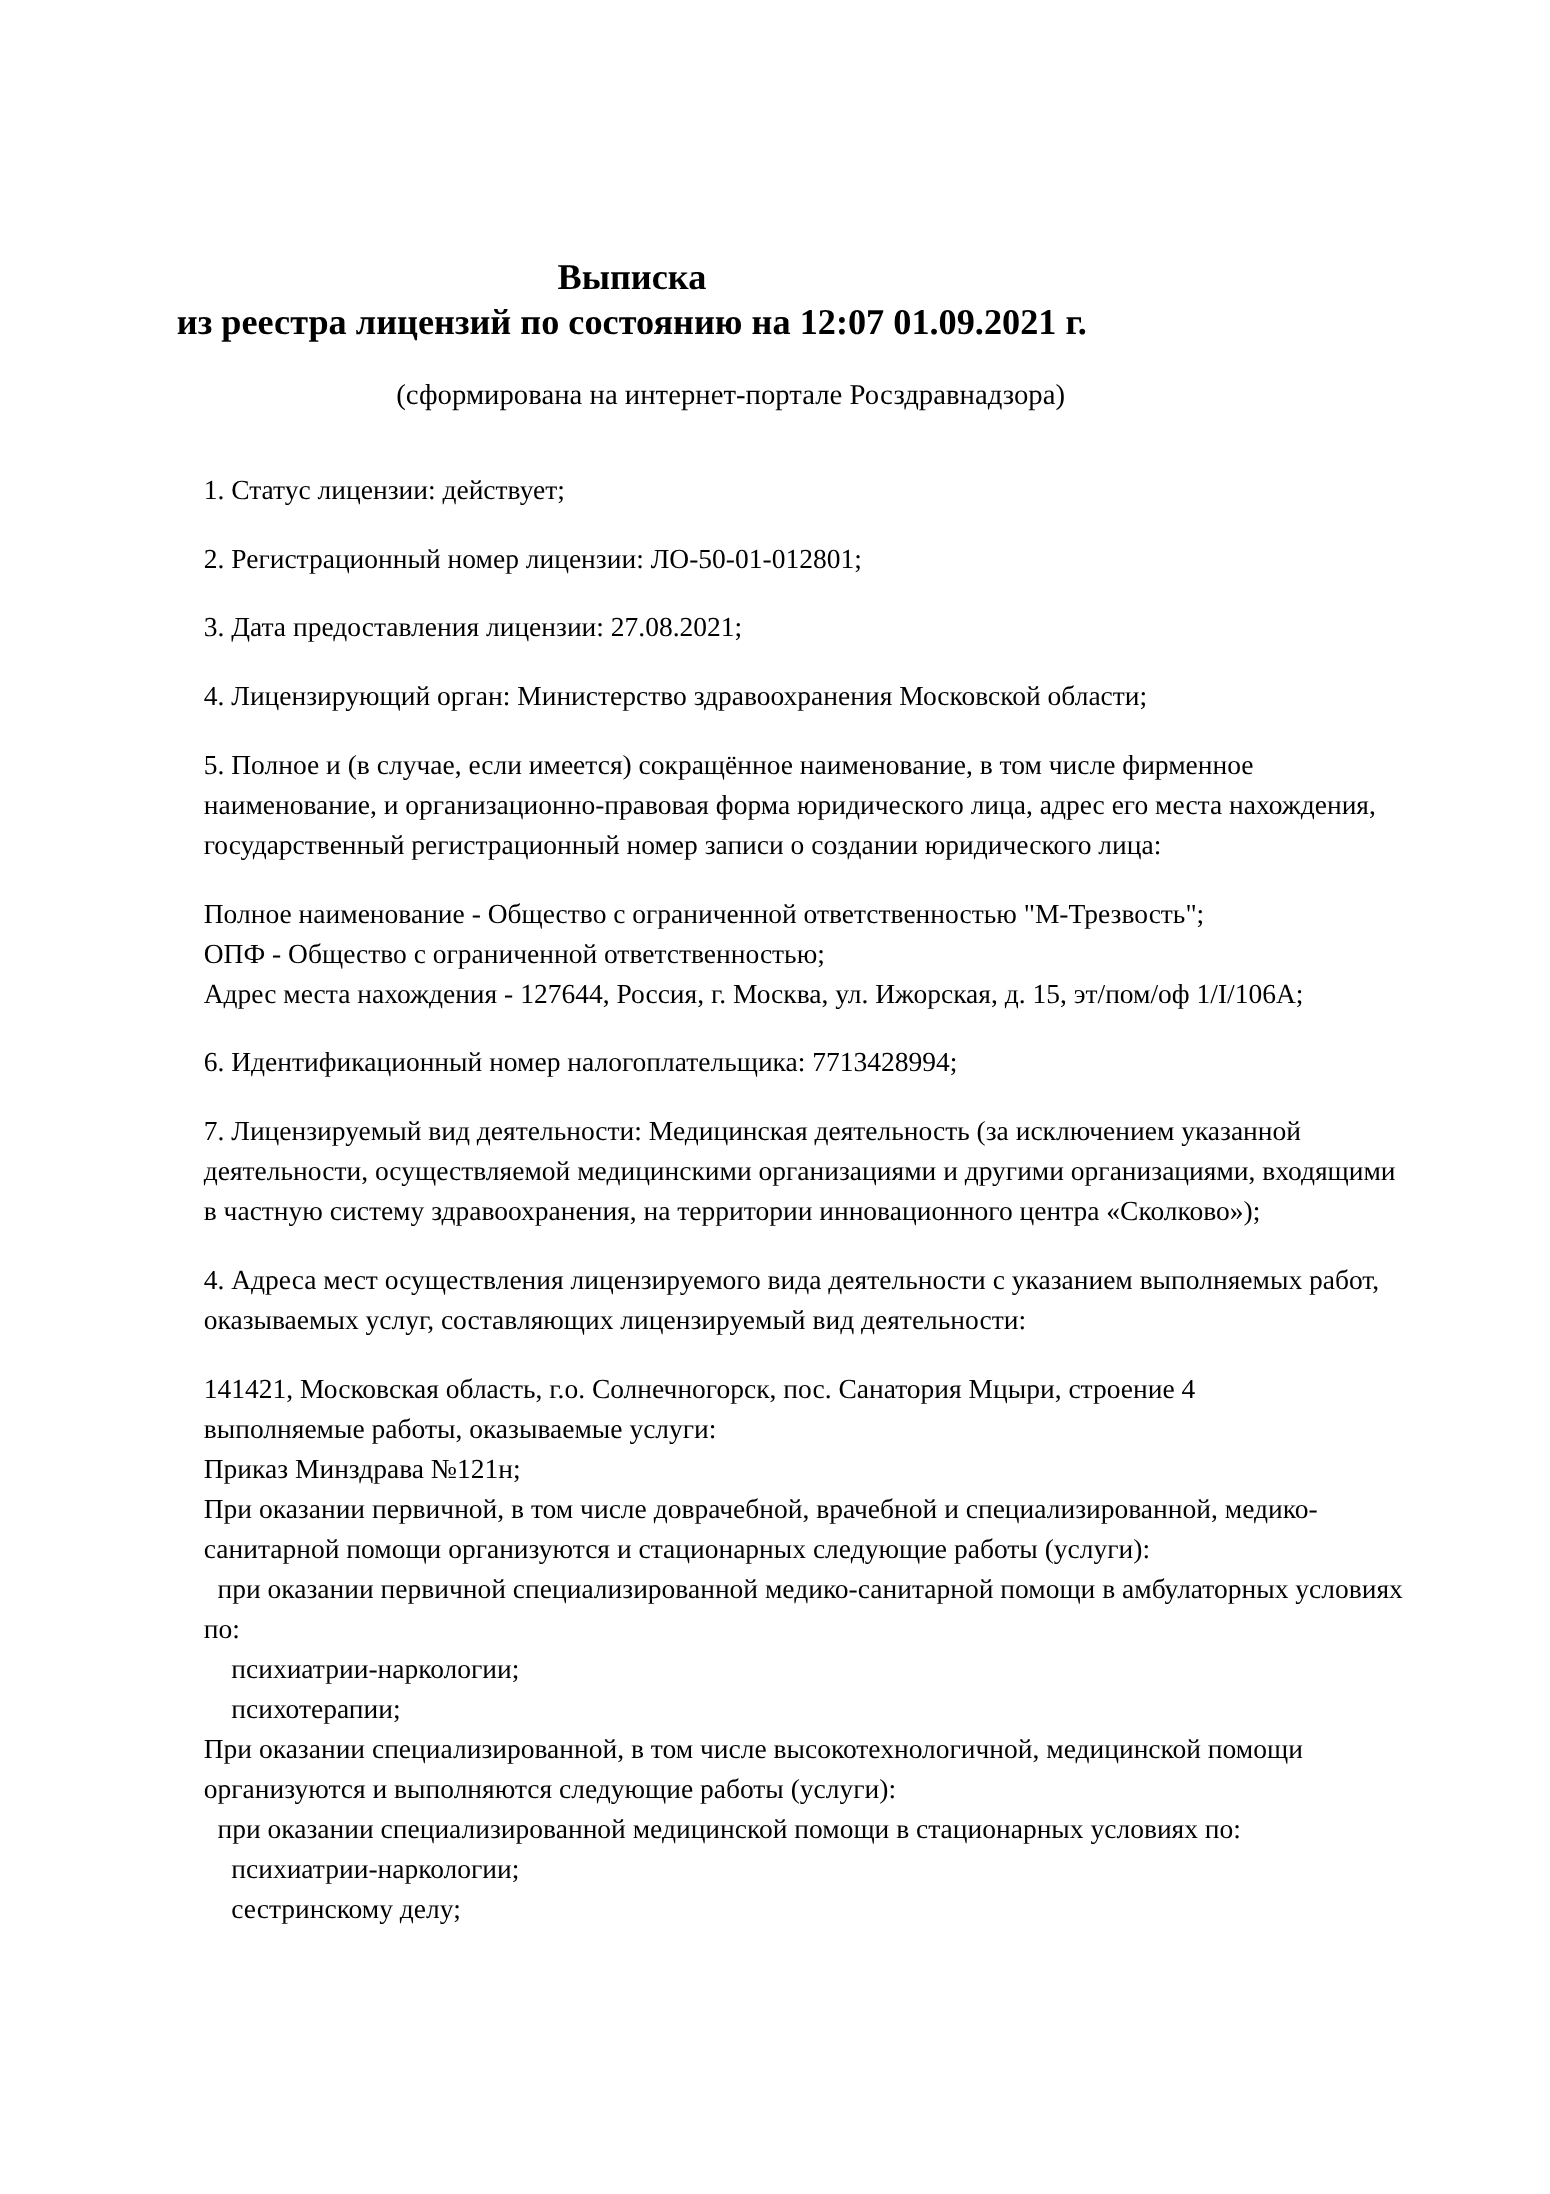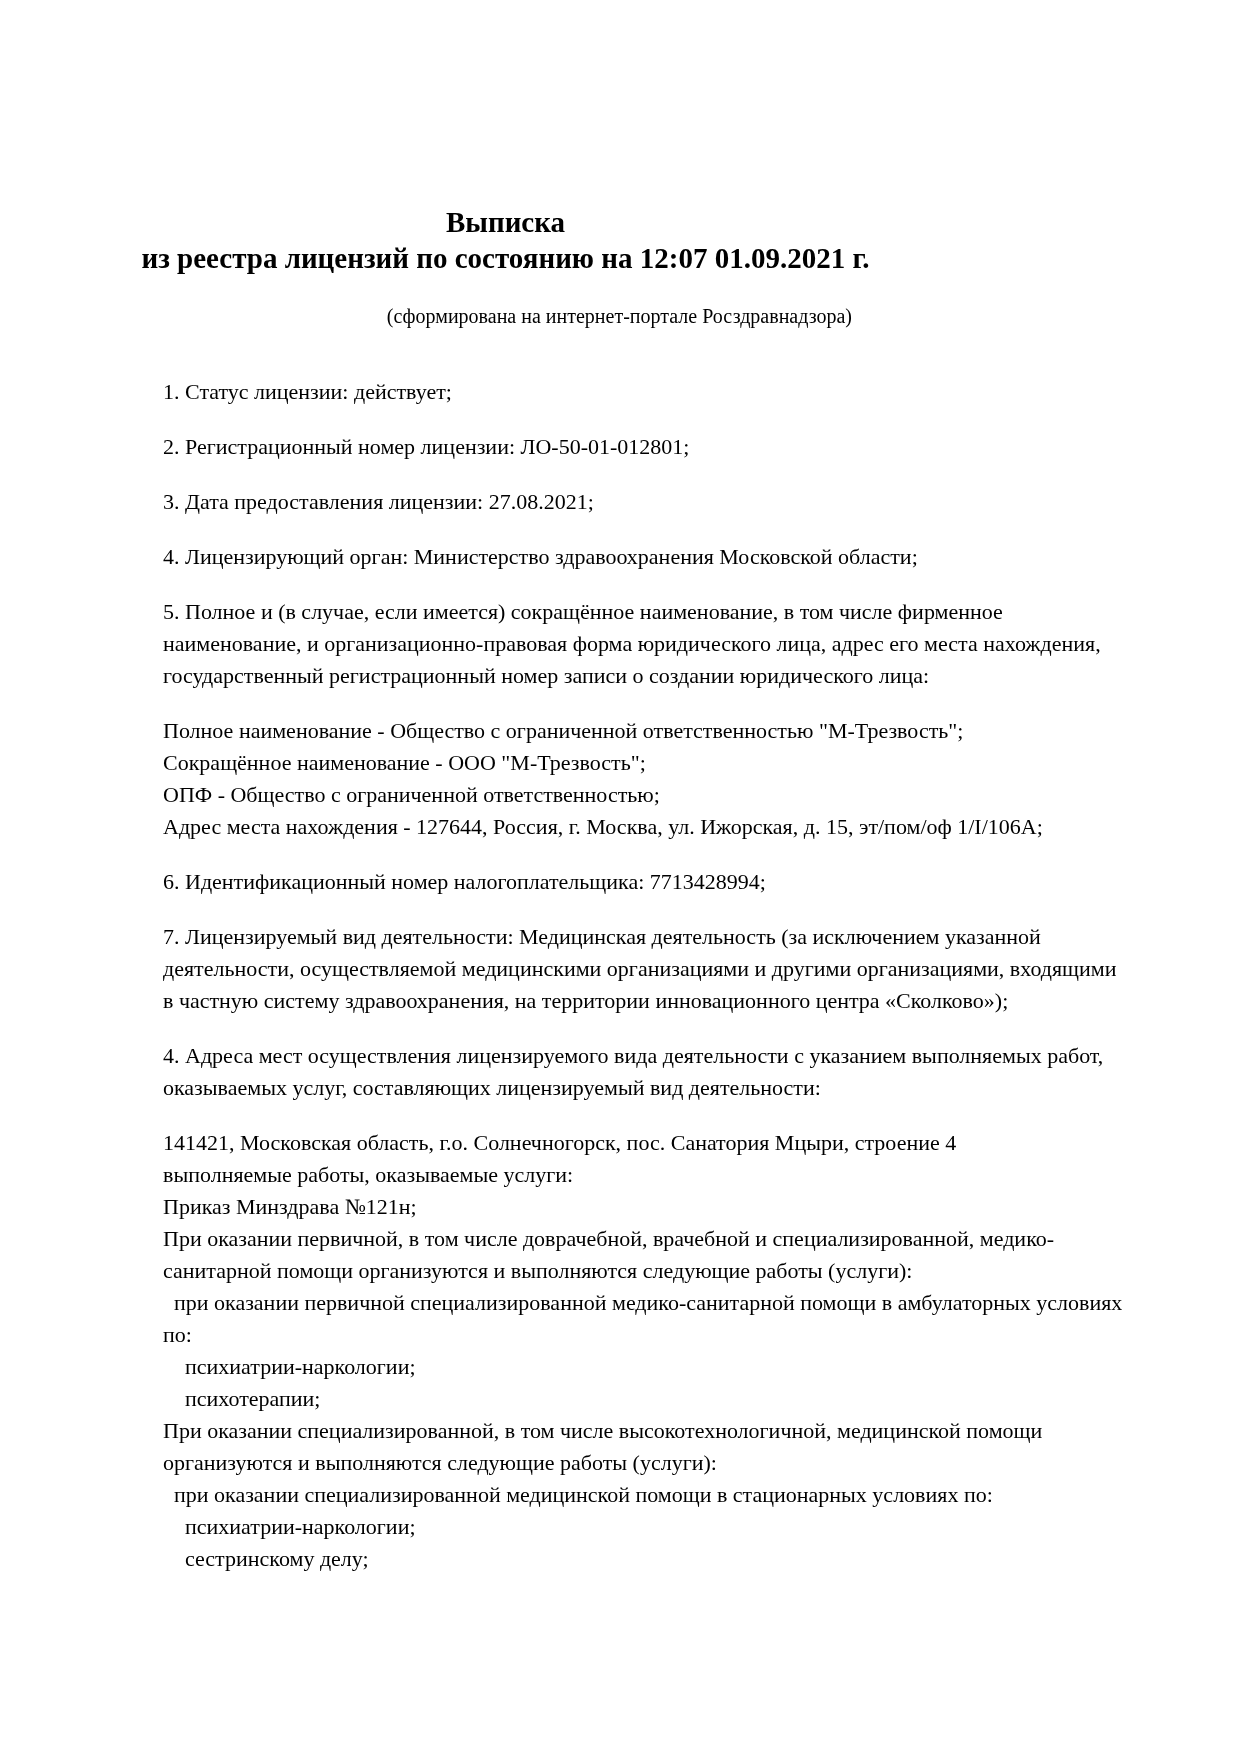--- a/index.html
+++ b/index.html
@@ -20,21 +20,21 @@
   .title-block {
     text-align: center;
     font-weight: bold;
     font-size: 29px;
     line-height: 36px;
   }
   .subtitle {
     margin-top: 28px;
     text-align: right;
     padding-right: 28px;
-    font-size: 20px;
+    font-size: 23px;
     line-height: 24px;
   }
   .doc-body {
     margin-top: 48px;
     font-size: 22px;
     line-height: 32px;
     width: 1000px;
   }
   .paragraph { margin-bottom: 23px; }
   .paragraph:last-child { margin-bottom: 0; }
@@ -60,38 +60,37 @@
         <div class="line">3. Дата предоставления лицензии: 27.08.2021;</div>
       </div>
       <div class="paragraph">
         <div class="line">4. Лицензирующий орган: Министерство здравоохранения Московской области;</div>
       </div>
       <div class="paragraph">
         <div class="line">5. Полное и (в случае, если имеется) сокращённое наименование, в том числе фирменное наименование, и организационно-правовая форма юридического лица, адрес его места нахождения, государственный регистрационный номер записи о создании юридического лица:</div>
       </div>
       <div class="paragraph">
         <div class="line">Полное наименование - Общество с ограниченной ответственностью "М-Трезвость";</div>
-        <div class="line">Сокращённое наименование - ООО "М-Трезвость";</div>
         <div class="line">ОПФ - Общество с ограниченной ответственностью;</div>
         <div class="line">Адрес места нахождения - 127644, Россия, г. Москва, ул. Ижорская, д. 15, эт/пом/оф 1/I/106А;</div>
       </div>
       <div class="paragraph">
         <div class="line">6. Идентификационный номер налогоплательщика: 7713428994;</div>
       </div>
       <div class="paragraph">
         <div class="line">7. Лицензируемый вид деятельности: Медицинская деятельность (за исключением указанной деятельности, осуществляемой медицинскими организациями и другими организациями, входящими в частную систему здравоохранения, на территории инновационного центра «Сколково»);</div>
       </div>
       <div class="paragraph">
         <div class="line">4. Адреса мест осуществления лицензируемого вида деятельности с указанием выполняемых работ, оказываемых услуг, составляющих лицензируемый вид деятельности:</div>
       </div>
       <div class="paragraph">
         <div class="line">141421, Московская область, г.о. Солнечногорск, пос. Санатория Мцыри, строение 4</div>
         <div class="line">выполняемые работы, оказываемые услуги:</div>
         <div class="line">Приказ Минздрава №121н;</div>
-        <div class="line">При оказании первичной, в том числе доврачебной, врачебной и специализированной, медико-санитарной помощи организуются и выполняются следующие работы (услуги):</div>
+        <div class="line">При оказании первичной, в том числе доврачебной, врачебной и специализированной, медико-санитарной помощи организуются и стационарных следующие работы (услуги):</div>
         <div class="line">  при оказании первичной специализированной медико-санитарной помощи в амбулаторных условиях по:</div>
         <div class="line">    психиатрии-наркологии;</div>
         <div class="line">    психотерапии;</div>
         <div class="line">При оказании специализированной, в том числе высокотехнологичной, медицинской помощи организуются и выполняются следующие работы (услуги):</div>
         <div class="line">  при оказании специализированной медицинской помощи в стационарных условиях по:</div>
         <div class="line">    психиатрии-наркологии;</div>
         <div class="line">    сестринскому делу;</div>
       </div>
     </div>
 </div>

